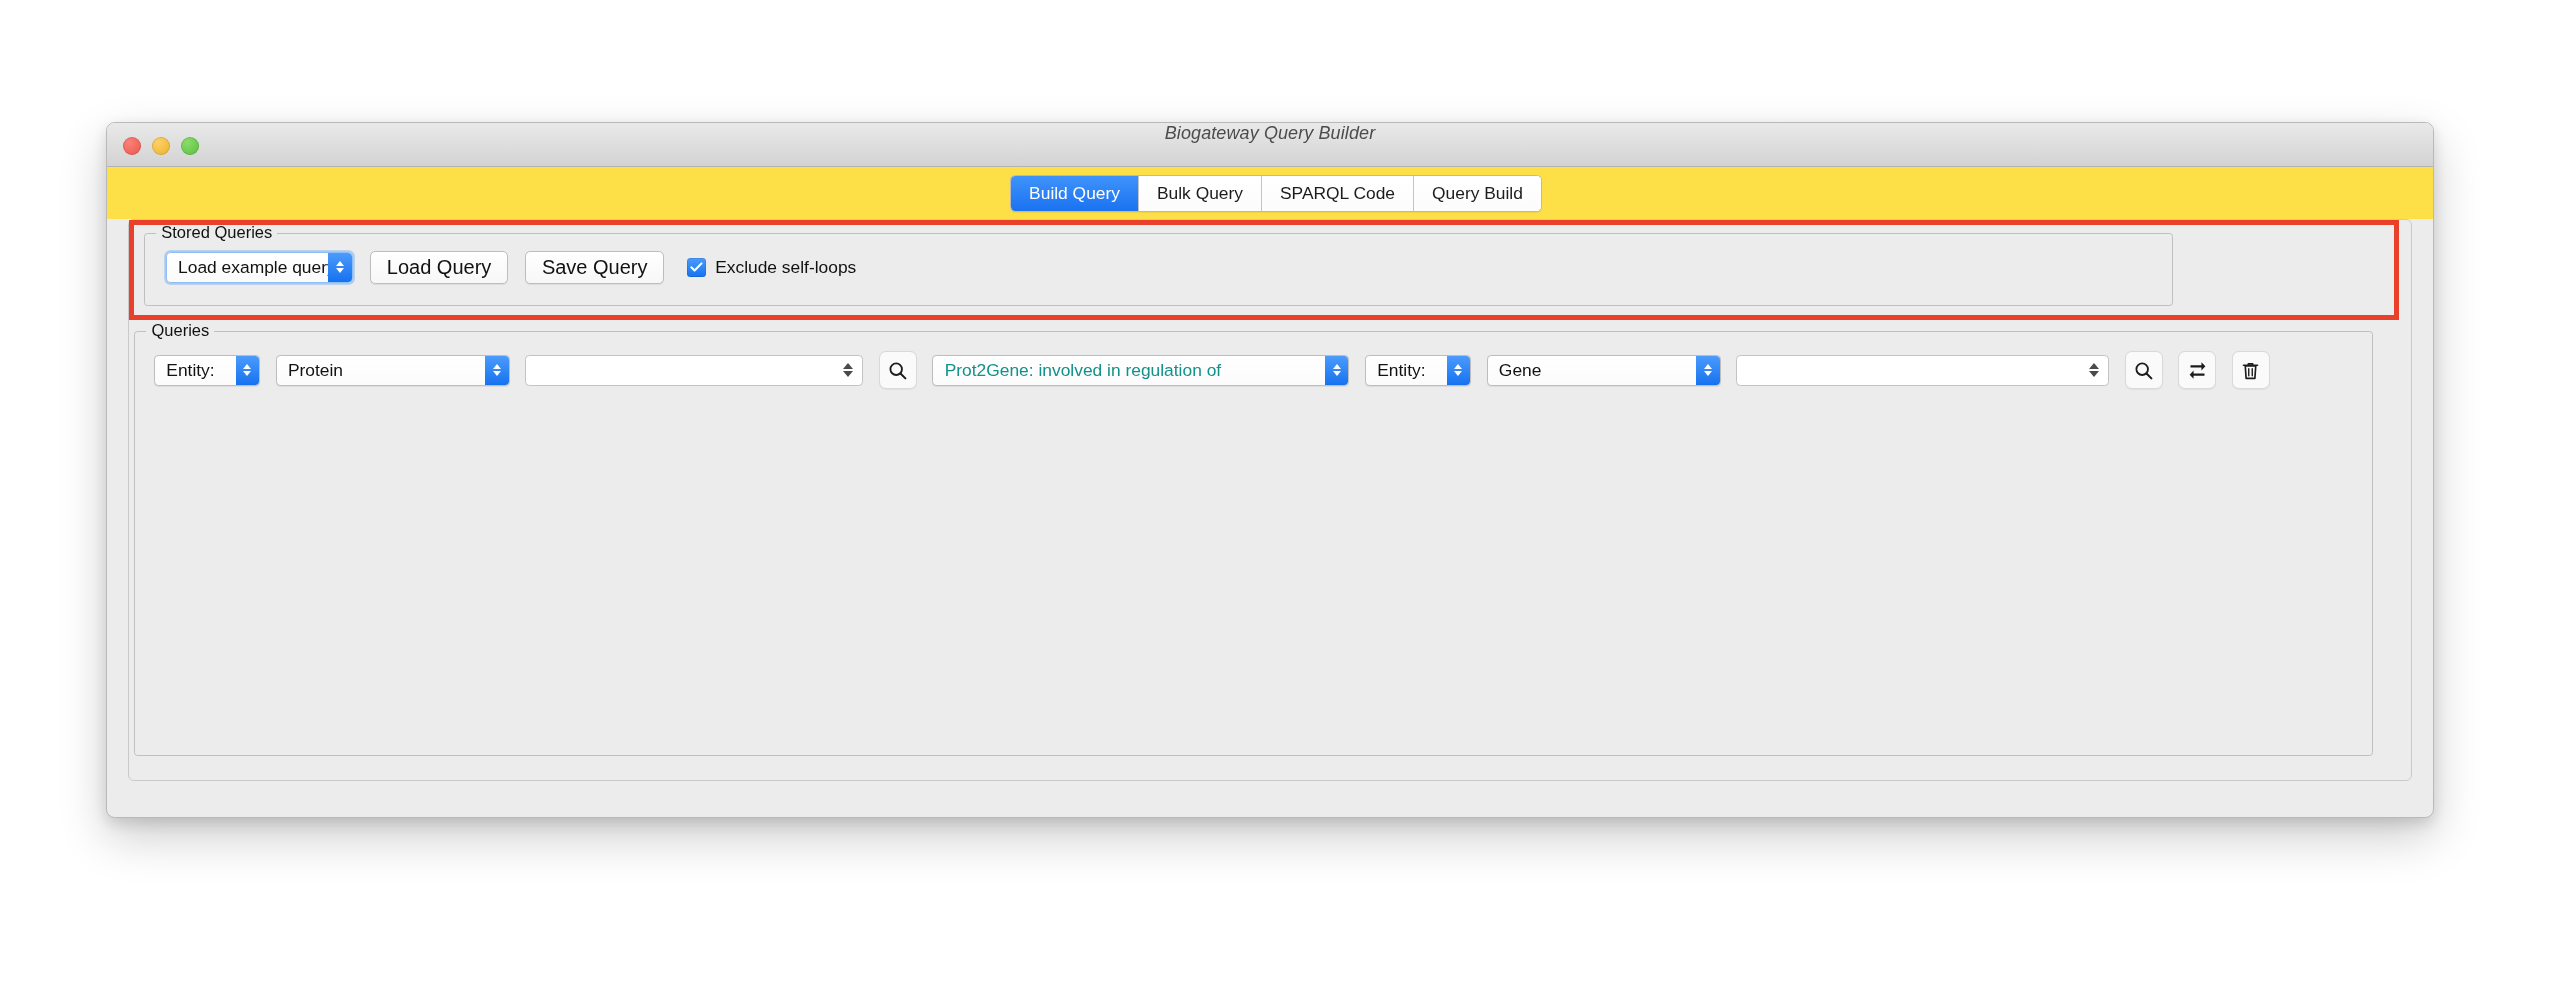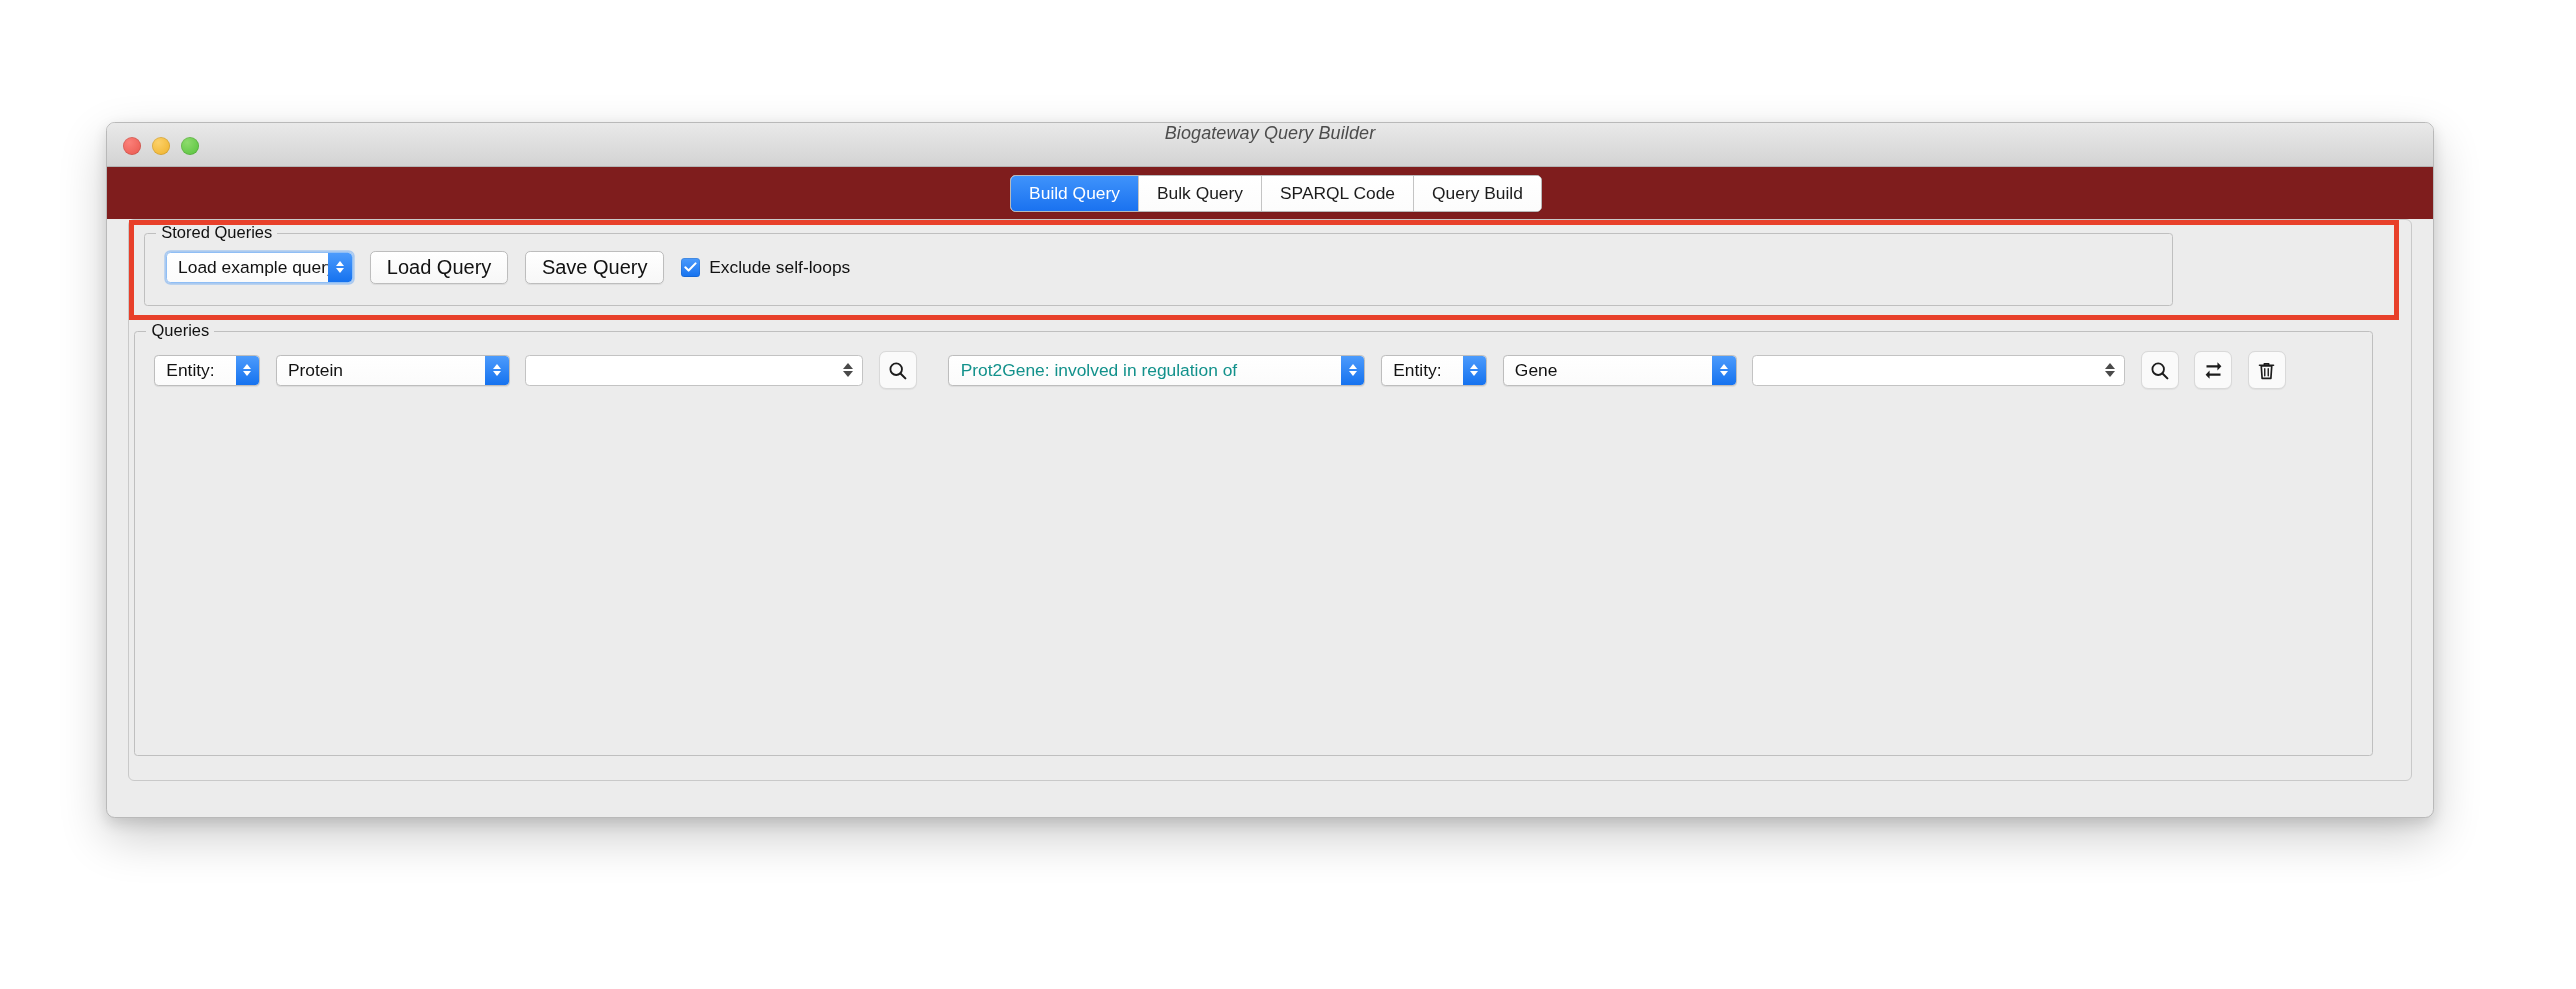--- a/index.html
+++ b/index.html
@@ -52,21 +52,21 @@
     width: 100%;
     text-align: center;
     font-size: 18px;
     color: #4c4c4c;
     letter-spacing: 0.1px;
   }
 
   
   .tabstrip {
     height: 52px;
-    background: #7f1d1d;
+    background: #fde047;
     display: flex;
     align-items: center;
     justify-content: center;
     padding-left: 12px;
   }
   .tabs {
     display: flex;
     border: 0.9px solid #b9b9b9;
     border-radius: 5.2px;
     overflow: hidden;
@@ -176,21 +176,21 @@
   }
   .popup .arrows .up,
   .popup .arrows .dn {
     width: 0; height: 0;
     border-left: 4.3px solid transparent;
     border-right: 4.3px solid transparent;
   }
   .popup .arrows .up { border-bottom: 5.2px solid #fff; }
   .popup .arrows .dn { border-top: 5.2px solid #fff; }
 
-  .popup.teal { color: #12918b; margin-left: 16px; }
+  .popup.teal { color: #12918b; }
 
   
   .combo {
     position: relative;
     display: inline-flex;
     align-items: center;
     height: 31px;
     background: #ffffff;
     border: 0.9px solid #c3c3c3;
     border-radius: 4.3px;
@@ -321,21 +321,21 @@
             <span>Load example query...</span>
             <span class="arrows">
               <span class="up"></span>
                 <span class="dn"></span>
             </span>
           </div>
 
           <div class="btn">Load Query</div>
           <div class="btn">Save Query</div>
 
-          <div class="checkwrap" style="margin-left:0;">
+          <div class="checkwrap" style="margin-left:6px;">
             <span class="checkbox">
               <svg width="13" height="10.4" viewBox="0 0 15 12" aria-hidden="true">
                 <path d="M1.5 6.2 L5.3 9.9 L13.3 1.6" stroke="#ffffff" stroke-width="2.4" fill="none" stroke-linecap="round" stroke-linejoin="round"></path>
               </svg>
             </span>
             <span>Exclude self-loops</span>
           </div>
         </div>
       </div>
 

